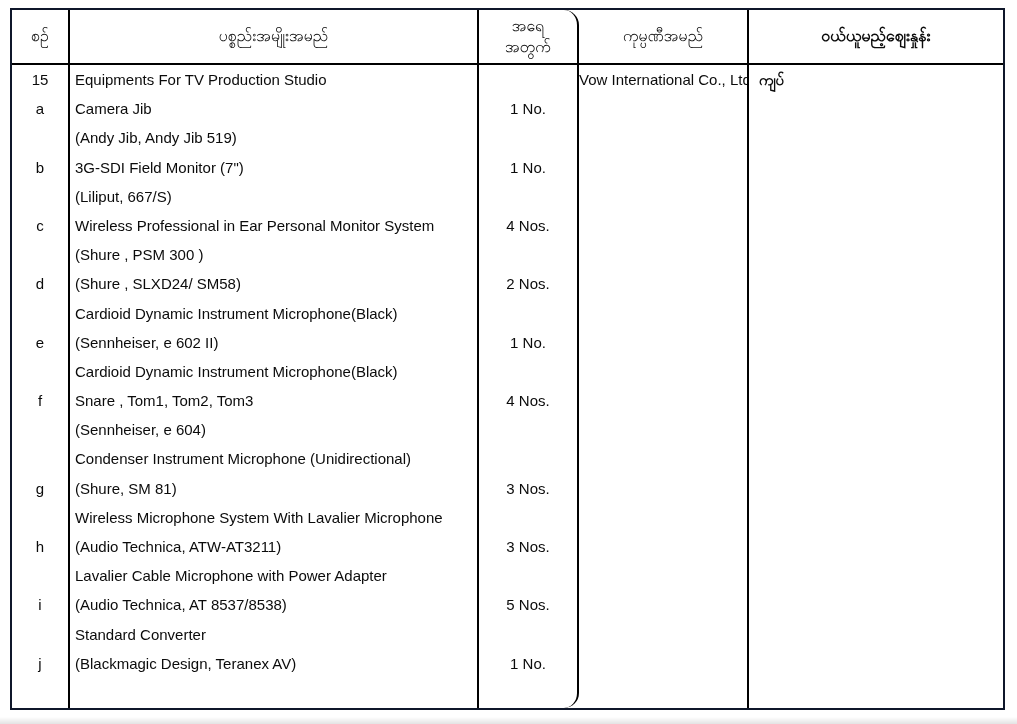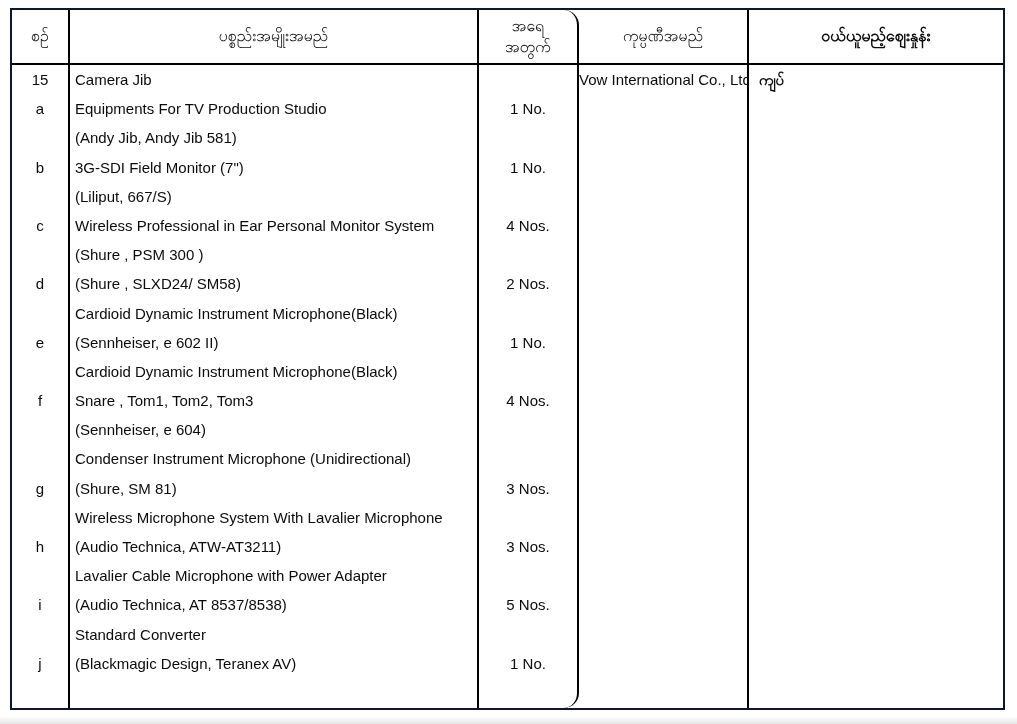--- a/index.html
+++ b/index.html
@@ -103,23 +103,23 @@
           <div class="line center">j</div>
           <div class="line center"></div>
         </div>
     </div>
 
     <div class="col col-item">
       <div class="hcell">
         <span>ပစ္စည်းအမျိုးအမည်</span>
       </div>
       <div class="tbody" id="body-item">
+          <div class="line">Equipments For TV Production Studio</div>
           <div class="line">Camera Jib</div>
-          <div class="line">Equipments For TV Production Studio</div>
-          <div class="line">(Andy Jib, Andy Jib 581)</div>
+          <div class="line">(Andy Jib, Andy Jib 519)</div>
           <div class="line">3G-SDI Field Monitor (7")</div>
           <div class="line">(Liliput, 667/S)</div>
           <div class="line">Wireless Professional in Ear Personal Monitor System</div>
           <div class="line">(Shure , PSM 300 )</div>
           <div class="line">(Shure , SLXD24/ SM58)</div>
           <div class="line">Cardioid Dynamic Instrument Microphone(Black)</div>
           <div class="line">(Sennheiser, e 602 II)</div>
           <div class="line">Cardioid Dynamic Instrument Microphone(Black)</div>
           <div class="line">Snare , Tom1, Tom2, Tom3</div>
           <div class="line">(Sennheiser, e 604)</div>

